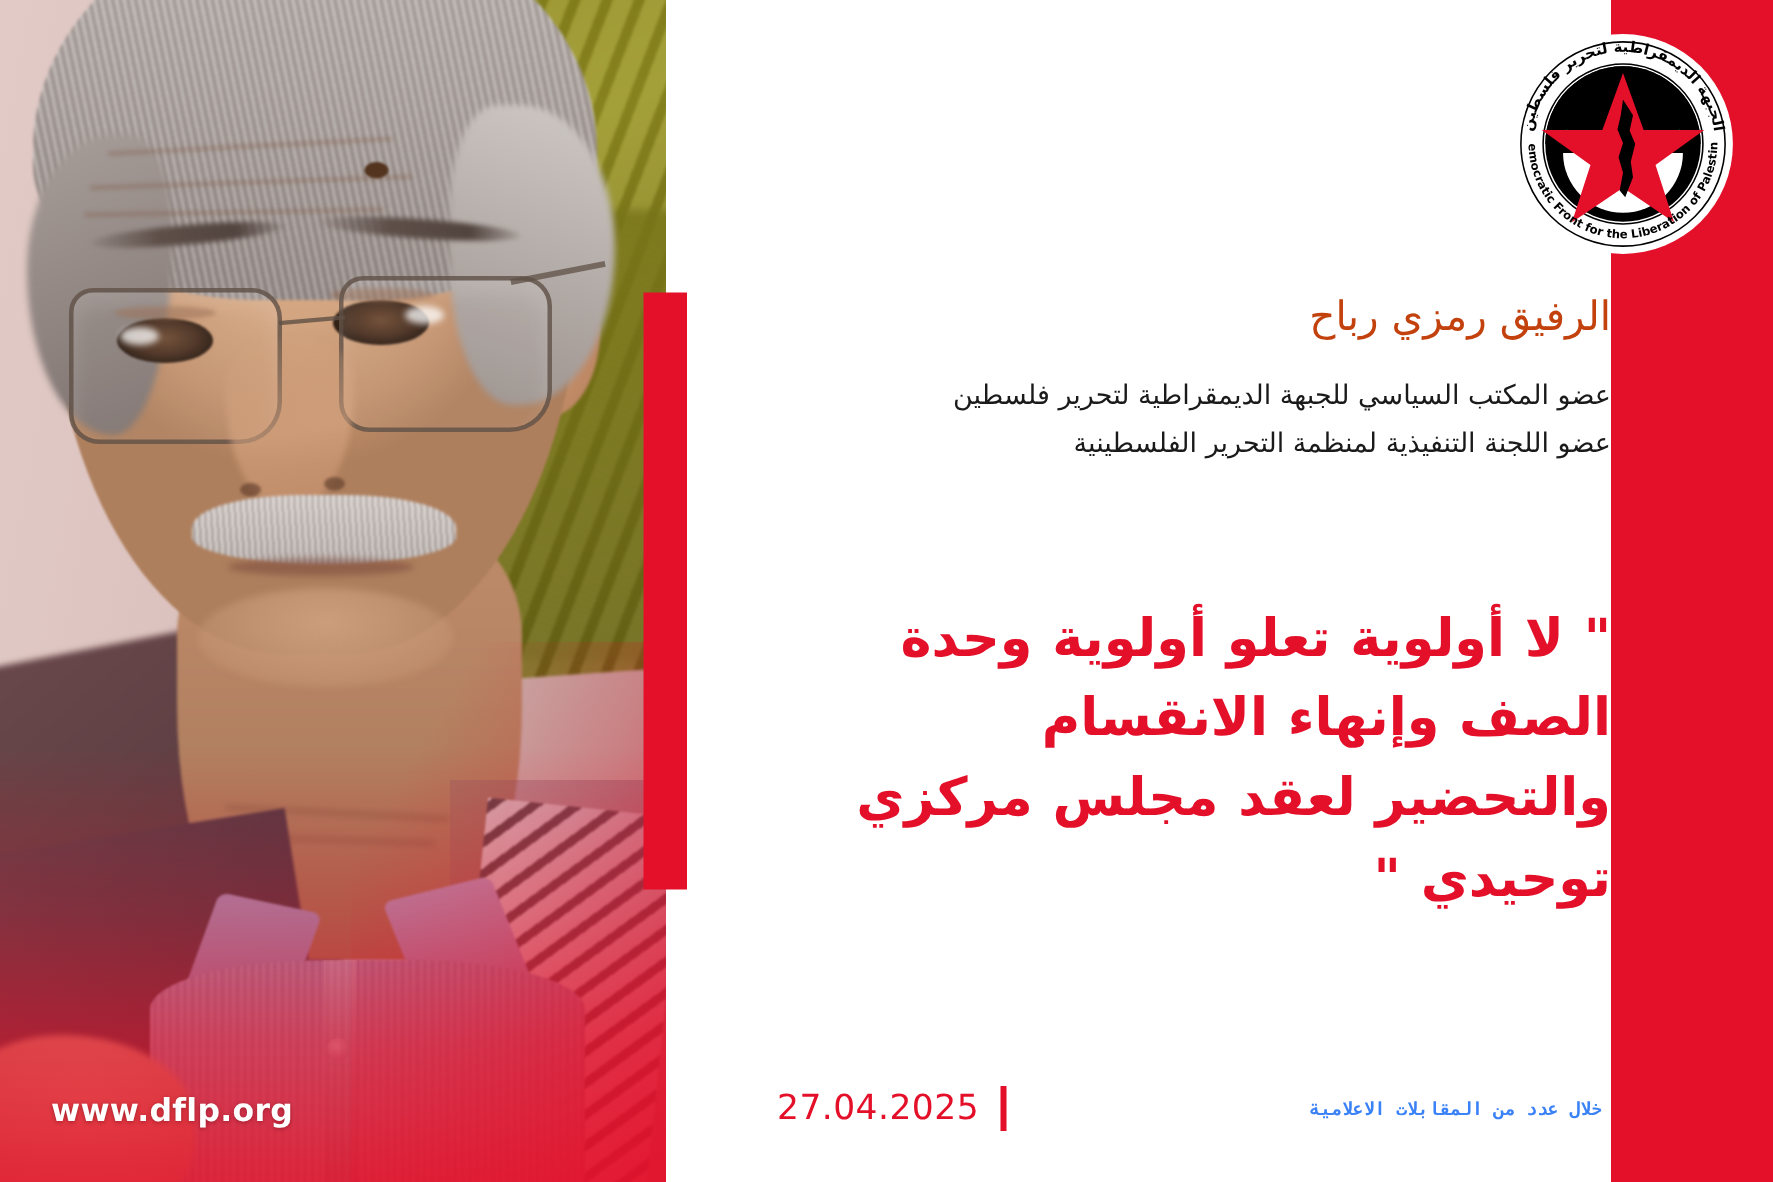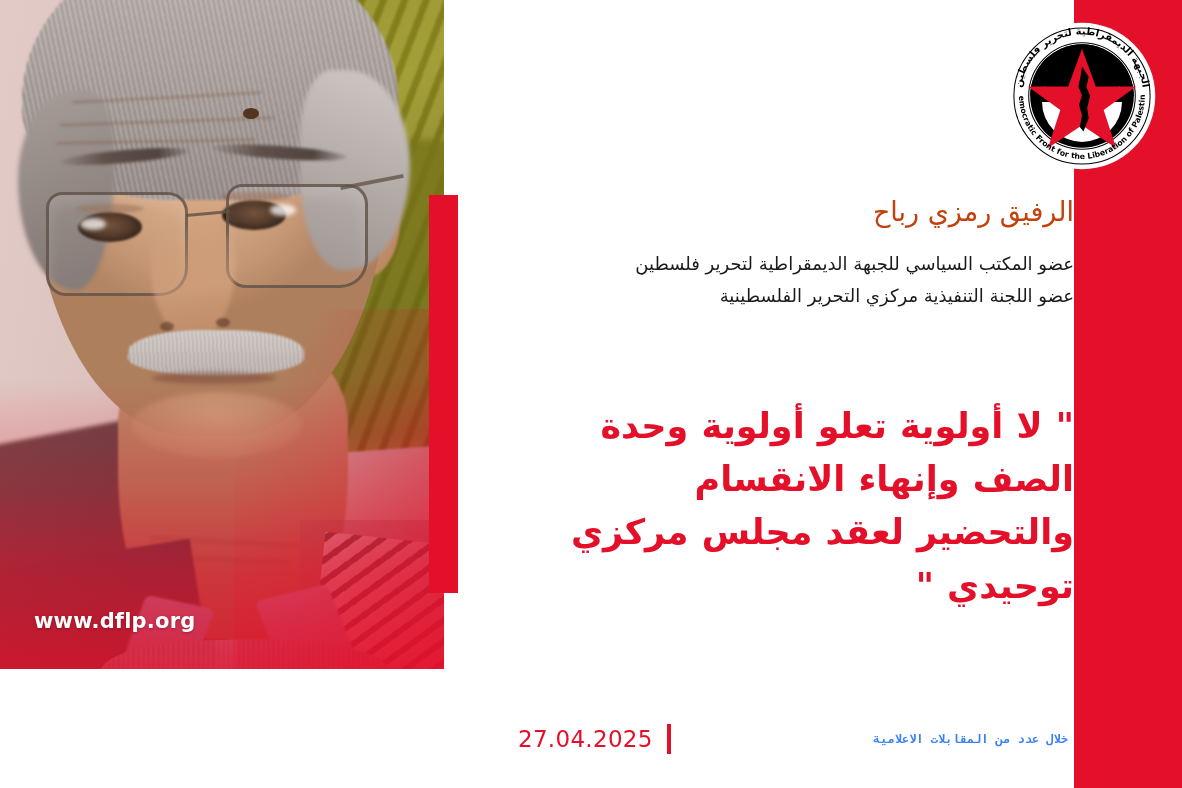--- a/index.html
+++ b/index.html
@@ -14,21 +14,21 @@
   #poster {
     position:relative;
     width:1182px; height:788px;
     background:#ffffff;
     overflow:hidden;
   }
 
   
   #photo-panel {
     position:absolute; left:0; top:0;
-    width:444px; height:669px;
+    width:444px; height:788px;
     overflow:hidden;
     background:#c2410c;
   }
 
   
   .wall {
     position:absolute; inset:0;
     background:
       linear-gradient(100deg,#e2cbc7 0%, #dcc3bf 30%, #cfb5b1 55%, #b9a19c 100%);
   }
@@ -486,21 +486,21 @@
       </text>
     </svg>
   </div>
 
   <div id="content">
 
     <div id="speaker-name">الرفيق رمزي رباح</div>
 
     <div id="speaker-roles">
       <span class="role-line">عضو المكتب السياسي للجبهة الديمقراطية لتحرير فلسطين</span>
-      <span class="role-line">عضو اللجنة التنفيذية مركزي التحرير الفلسطينية</span>
+      <span class="role-line">عضو اللجنة التنفيذية لمنظمة التحرير الفلسطينية</span>
     </div>
 
     <div id="quote">" لا أولوية تعلو أولوية وحدة الصف وإنهاء الانقسام والتحضير لعقد مجلس مركزي توحيدي  "</div>
 
     <div id="footer">
       <div id="source-note">خلال عدد من المقابلات الاعلامية</div>
       <div id="date-group">
         <span id="date-tick"></span>
         <span id="date-text">27.04.2025</span>
       </div>

